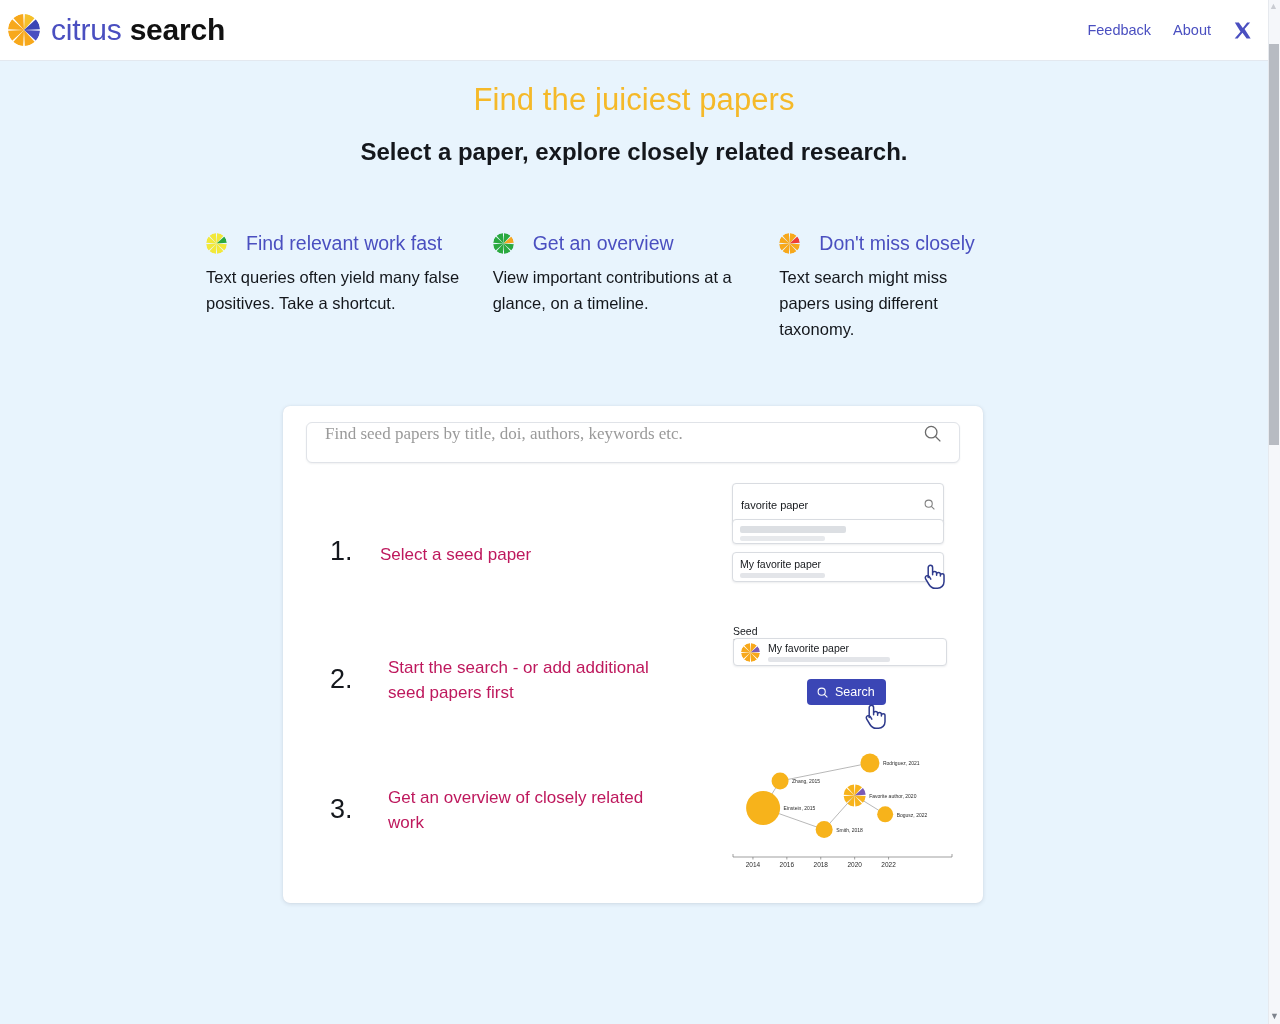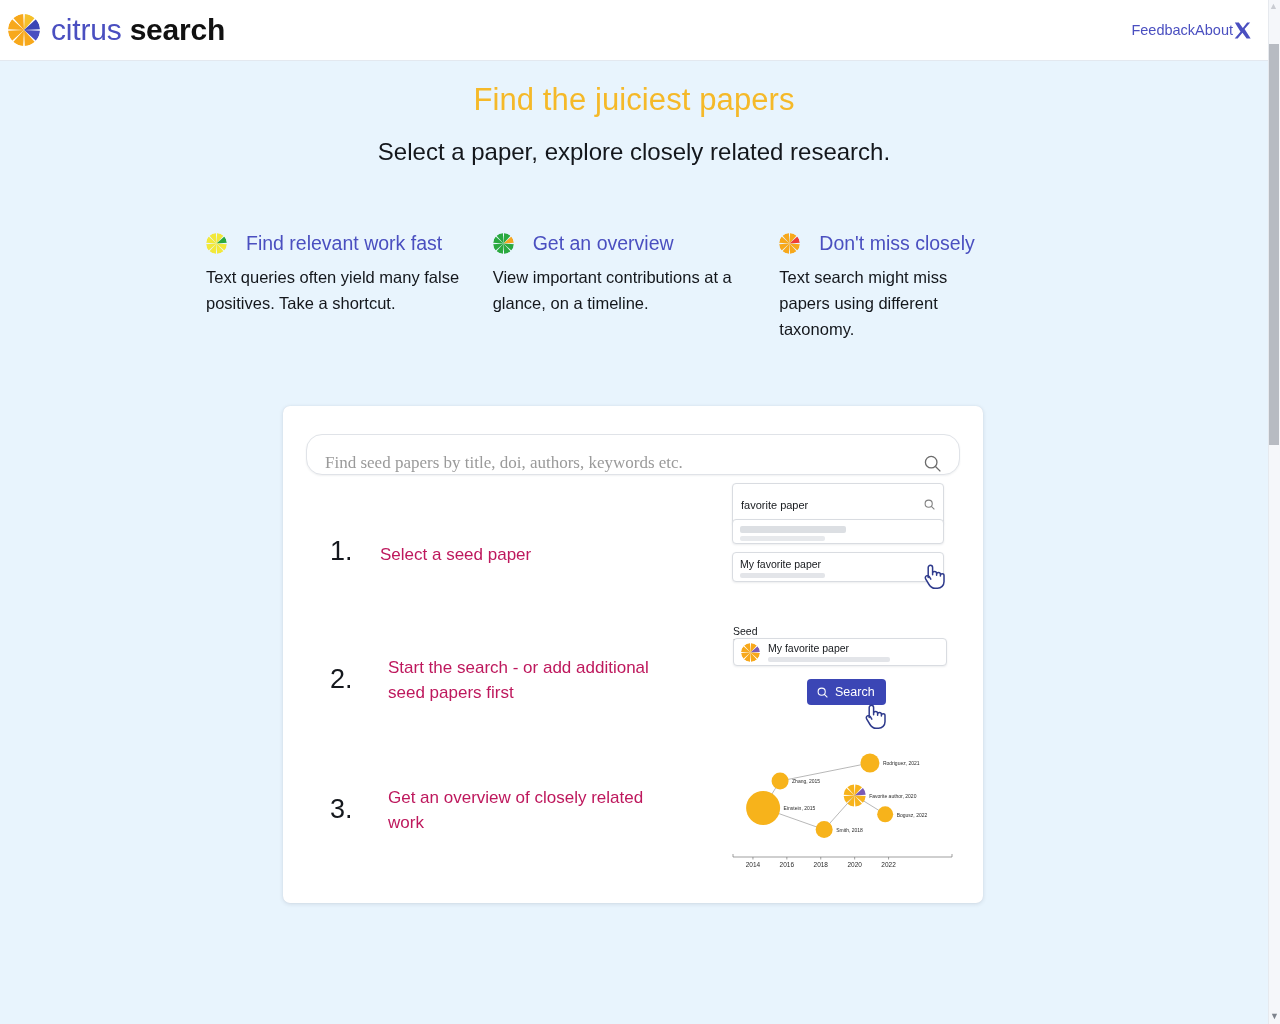--- a/index.html
+++ b/index.html
@@ -24,36 +24,36 @@
   .citrus-wheel { position: relative; border-radius: 50%; overflow: hidden; flex: none; }
   #brand-text {
     margin-left: 11px;
     font-size: 30px;
     letter-spacing: -0.2px;
     white-space: nowrap;
   }
   #brand-text .w1 { color: #4a4fc0; }
   #brand-text .w2 { color: #111111; font-weight: bold; }
 
-  #topnav { margin-left: auto; display: flex; align-items: center; margin-right: 28px; }
+  #topnav { margin-left: auto; display: flex; align-items: center; gap: 22px; margin-right: 28px; }
   #topnav a {
     color: #4a4fc0; text-decoration: none; font-size: 14.5px;
   }
   #x-icon { display: block; }
 
   
   #hero { position: absolute; top: 35px; left: 0; width: 1268px; text-align: center; }
   #hero-title {
     margin: 47px 0 0 0;
     font-size: 31px; color: #f5b929; font-weight: normal;
     letter-spacing: 0.1px;
   }
   #hero-sub {
     margin: 20px 0 0 0;
-    font-size: 24px; color: #14171c; font-weight: normal;
+    font-size: 24px; color: #14171c; font-weight: bold;
     letter-spacing: 0px;
   }
 
   
   #features {
     position: absolute; top: 232px; left: 206px;
     width: 860px;
     display: flex;
   }
   .feature { width: 295px; }
@@ -71,26 +71,26 @@
   .feature:nth-child(3) .feature-body { max-width: 206px; }
 
   
   #card {
     position: absolute; left: 283px; top: 406px;
     width: 700px; height: 497px;
     background: #ffffff; border-radius: 7px;
     box-shadow: 0 1px 4px rgba(32,42,60,0.13), 0 0 1px rgba(32,42,60,0.10);
   }
   #main-search {
-    position: absolute; left: 23px; top: 28px;
+    position: absolute; left: 23px; top: 16px;
     width: 654px; height: 41px;
     background: #fff;
-    border: 1px solid #e0e3e8; border-radius: 16px;
+    border: 1px solid #e0e3e8; border-radius: 6px;
     box-shadow: 0 1px 2px rgba(40,50,70,0.07);
-    display: flex; align-items: flex-end;
+    display: flex; align-items: flex-start;
   }
   #main-search-input {
     border: 0; outline: 0; background: transparent;
     flex: 1; margin-left: 16px;
     font-family: "Liberation Serif", serif;
     font-size: 17px; color: #2b2b2b;
   }
   #main-search-input::placeholder { color: #9a9a9a; }
   #main-search-icon { margin-right: 16px; display: flex; }
 

